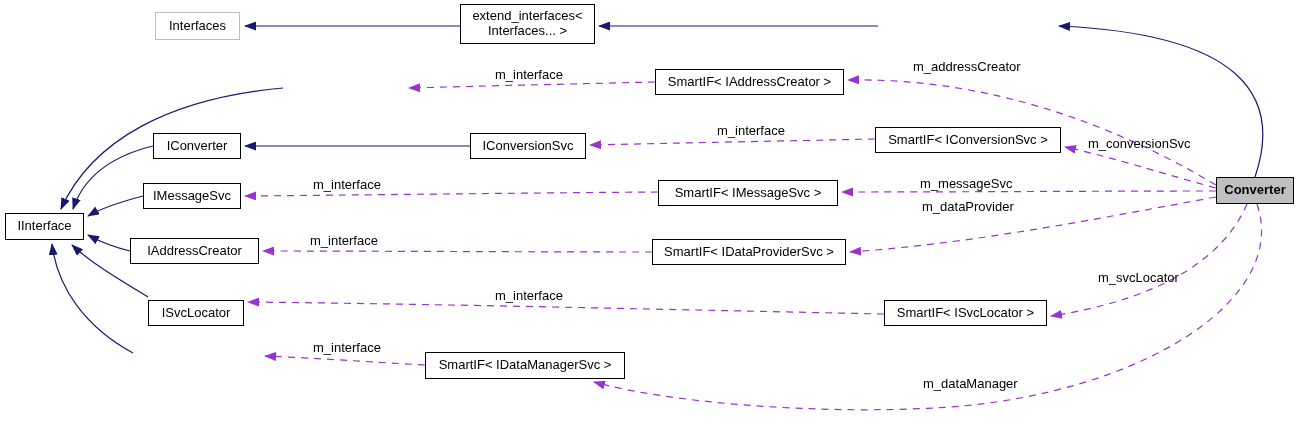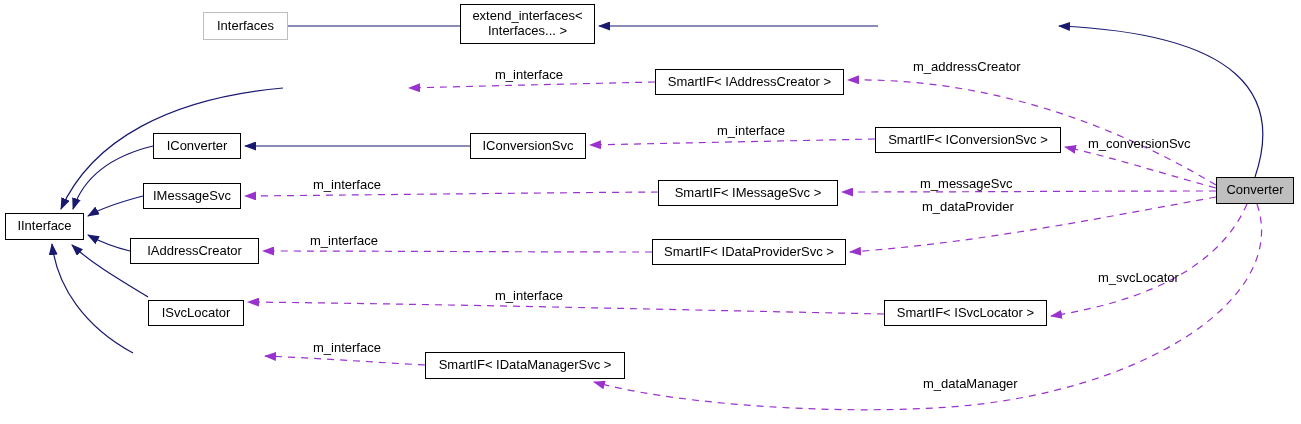--- a/index.html
+++ b/index.html
@@ -16,22 +16,22 @@
   path.usage{stroke:var(--usage-color,#9a32cd);stroke-dasharray:7,6;}
   #mk-inherit path{fill:var(--inheritance-color,#191970);}
   #mk-usage path{fill:var(--usage-color,#9a32cd);}
   .node{
     position:absolute;box-sizing:border-box;
     background:#fff;border:1px solid #000;
     display:flex;align-items:center;justify-content:center;
     font-size:13px;color:#000;white-space:nowrap;
     line-height:1.15;
   }
-  .node.external{border-color:#bebebe;margin-left:48px;}
-  .node.current{background:#bfbfbf;}
+  .node.external{border-color:#bebebe;}
+  .node.current{background:#bfbfbf;font-weight:bold;}
   .node.multiline{flex-direction:column;}
   .edge-label{
     position:absolute;font-size:13px;color:#000;white-space:nowrap;
   }
 </style>
 </head>
 <body>
 
 <div id="canvas">
 

